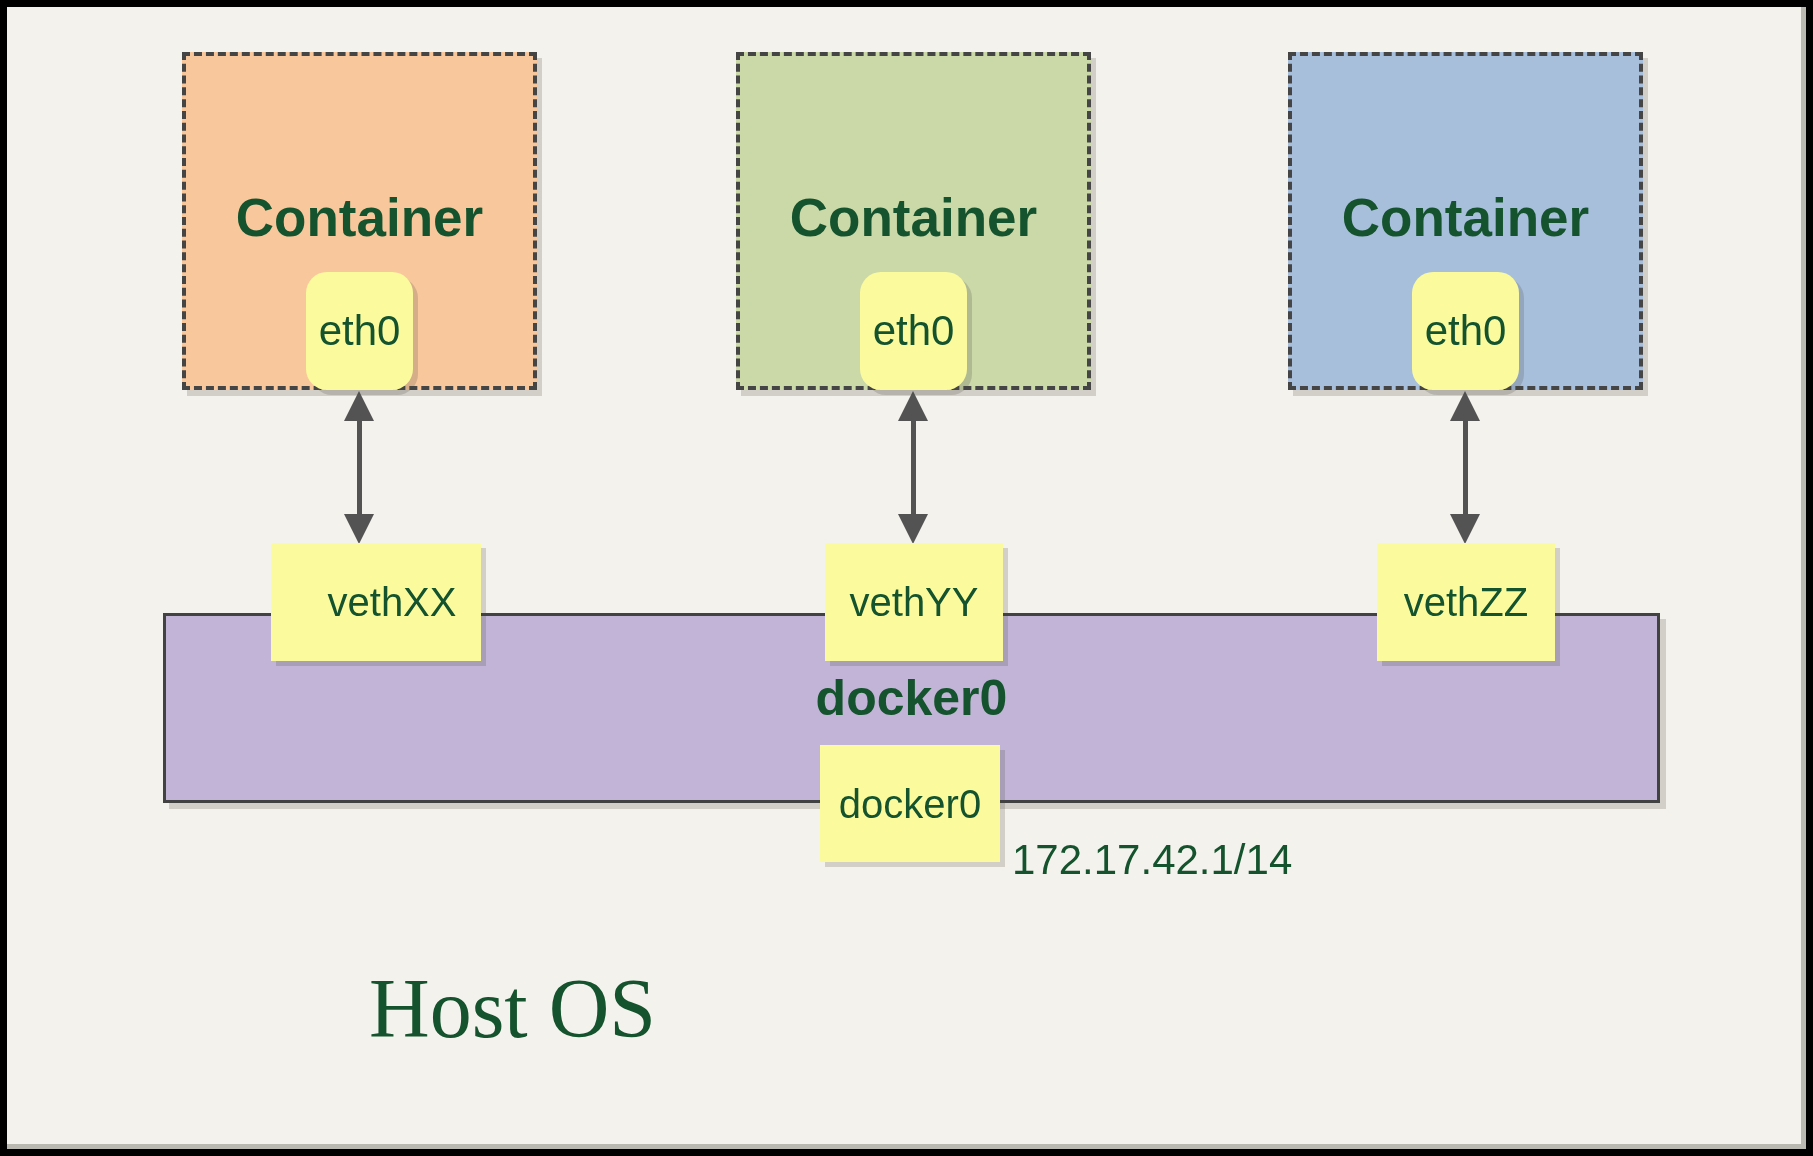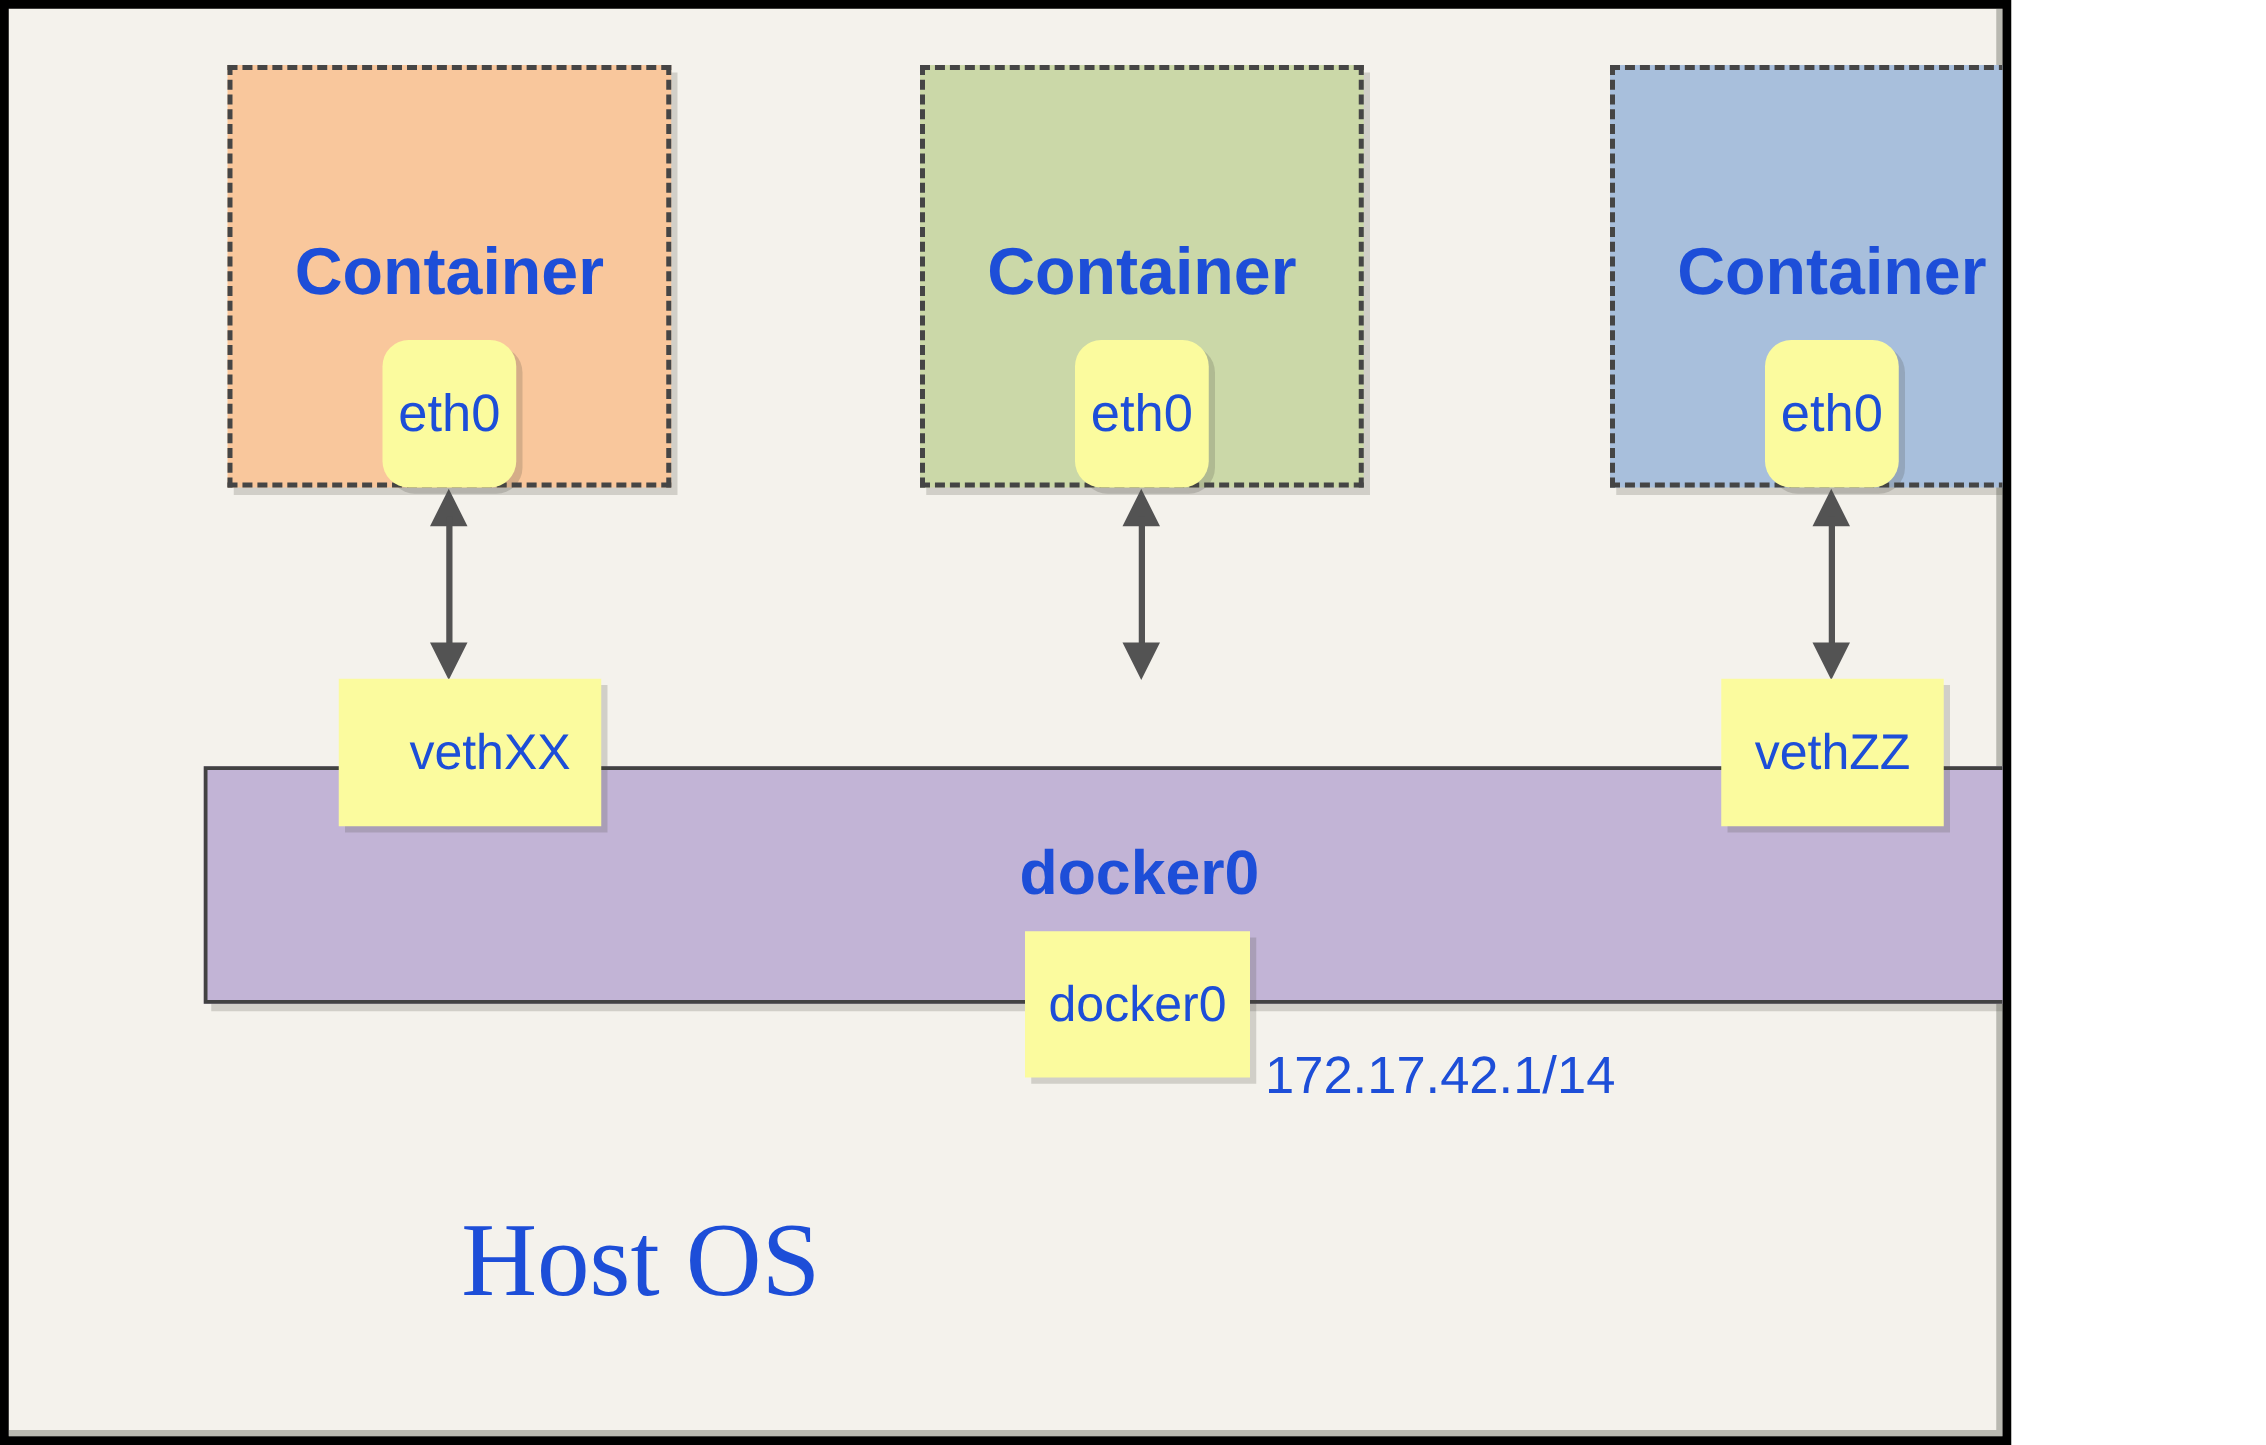--- a/index.html
+++ b/index.html
@@ -1,24 +1,24 @@
 <!DOCTYPE html>
 <html><head>
 <meta charset="utf-8">
 <style>
   html, body { margin: 0; padding: 0; background: #ffffff; }
   .frame {
     position: relative;
-    width: 1609px; height: 1156px;
+    width: 1813px; height: 1156px;
     box-sizing: border-box;
     border: 7px solid #000;
     box-shadow: inset -5px -5px 0 #b9b9b1;
     background: #f4f2ec;
     font-family: "Liberation Sans", sans-serif;
-    color: #1d4ed8;
+    color: #14532d;
     overflow: hidden;
   }
   .cbox {
     position: absolute;
     width: 355px; height: 338px;
     box-sizing: border-box;
     border: 4px dashed #454545;
     box-shadow: 5px 6px 0 rgba(70,68,62,0.20);
   }
   .cbox-1 { left: 175px; top: 45px; }
@@ -127,20 +127,23 @@
     <div class="shaft"></div>
     <div class="head down"></div>
   </div>
 
   <div class="bridge" style="background: rgb(194, 180, 214);"></div>
   <div class="bridge-name">docker0</div>
 
   <div class="note veth veth-1" style="background: rgb(251, 251, 158);">
     <span>vethXX</span>
   </div>
+  <div class="note veth veth-2" style="background: rgb(251, 251, 158);">
+    <span>vethYY</span>
+  </div>
   <div class="note veth veth-3" style="background: rgb(251, 251, 158);">
     <span>vethZZ</span>
   </div>
 
   <div class="note docker-note" style="background: rgb(251, 251, 158);">
     <span>docker0</span>
   </div>
   <div class="ip">172.17.42.1/14</div>
 
   <div class="host-title">Host OS</div>

